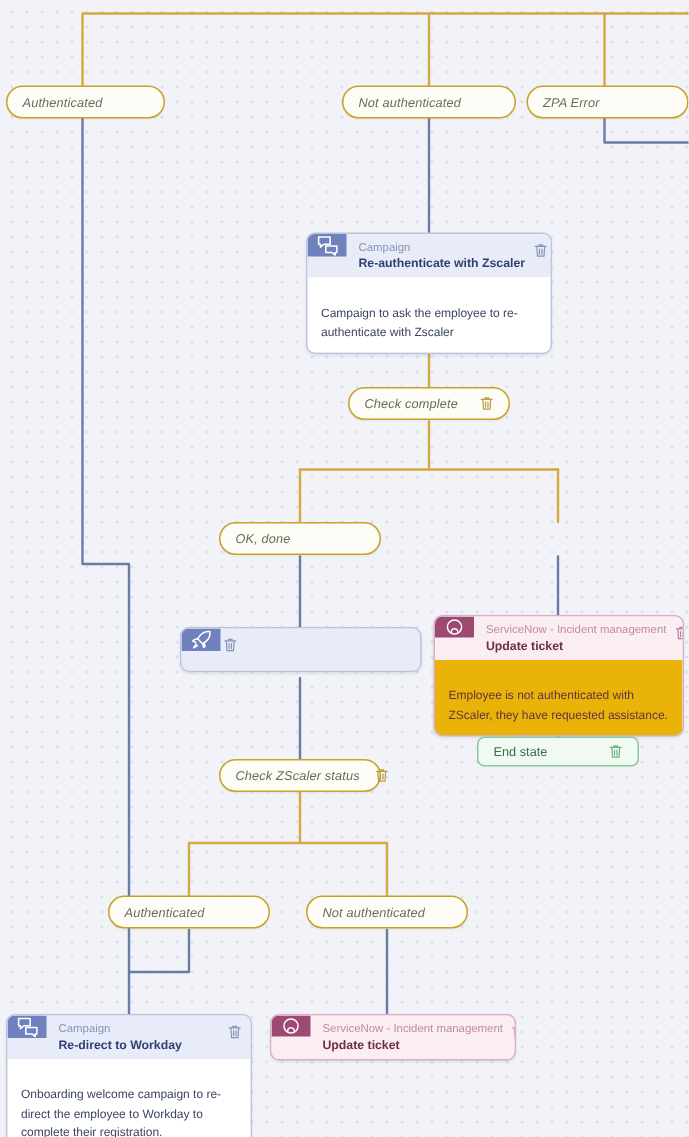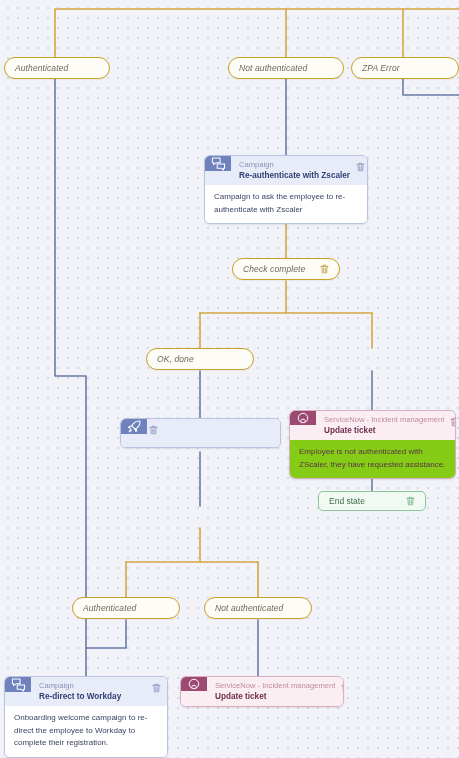--- a/index.html
+++ b/index.html
@@ -123,40 +123,40 @@
   }
   .card .ctrash {
     flex: 0 0 auto;
     padding: 6px 6px 0 2px;
     font-size: 9px;
     line-height: 1;
   }
   .card .cbody {
     font-size: 8px;
     line-height: 12.5px;
-    padding: 6px 9px 7px 9px;
+    padding: 18px 9px 7px 9px;
   }
 
   
   .card.blue { border: 1px solid #b9c4e0; }
   .card.blue .chead { background: #e8ecf8; }
   .card.blue .cicon { background: #6f82bd; color: #ffffff; }
   .card.blue .ckind { color: #8a93b5; }
   .card.blue .cname { color: #2f3f73; }
   .card.blue .ctrash { color: #8892b8; }
   .card.blue .cbody { background: #ffffff; color: #3b4463; }
 
   
   .card.pink { border: 1px solid #d9afc2; }
   .card.pink .chead { background: #fbeef3; }
   .card.pink .cicon { background: #9d4a72; color: #ffffff; }
   .card.pink .ckind { color: #c08aa3; }
   .card.pink .cname { color: #6d2e4c; }
   .card.pink .ctrash { color: #b87e9c; }
-  .card.pink .cbody { background: #84cc16; color: #5c3348; }
+  .card.pink .cbody { background: #eab308; color: #5c3348; }
 
   .icosvg { display: block; }
 </style>
 </head>
 <body>
 
 <div id="canvas">
 
   <svg id="edges" viewBox="0 0 459 758" width="459" height="758">
     <g fill="none" stroke="#d4a843" stroke-width="1.6" stroke-linecap="round" stroke-linejoin="round">
@@ -281,20 +281,29 @@
       <div class="ctrash">
         <svg class="icosvg" width="9" height="10" viewBox="0 0 10 11" fill="none" stroke="currentColor" stroke-width="0.9" stroke-linecap="round" stroke-linejoin="round">
           <path d="M1 2.5h8M3.6 2.5V1.3h2.8v1.2M2.1 2.5l.5 7.2h4.8l.5-7.2"></path>
           <path d="M4.1 4.4v3.8M5.9 4.4v3.8"></path>
         </svg>
       </div>
     </div>
     <div class="cbody">Employee is not authenticated with ZScaler, they have requested assistance.</div>
   </div>
 
+  <div class="pill" style="left:146px; top:506px; width:108px;">
+    <span class="plabel">Check ZScaler status</span>
+    <span class="trash">
+      <svg class="icosvg" width="9" height="10" viewBox="0 0 10 11" fill="none" stroke="currentColor" stroke-width="0.9" stroke-linecap="round" stroke-linejoin="round">
+        <path d="M1 2.5h8M3.6 2.5V1.3h2.8v1.2M2.1 2.5l.5 7.2h4.8l.5-7.2"></path>
+        <path d="M4.1 4.4v3.8M5.9 4.4v3.8"></path>
+      </svg>
+    </span>
+  </div>
 
   <div class="endstate" style="left:318px; top:491px; width:108px;">
     <span>End state</span>
     <span class="trash">
       <svg class="icosvg" width="9" height="10" viewBox="0 0 10 11" fill="none" stroke="currentColor" stroke-width="0.9" stroke-linecap="round" stroke-linejoin="round">
         <path d="M1 2.5h8M3.6 2.5V1.3h2.8v1.2M2.1 2.5l.5 7.2h4.8l.5-7.2"></path>
         <path d="M4.1 4.4v3.8M5.9 4.4v3.8"></path>
       </svg>
     </span>
   </div>

